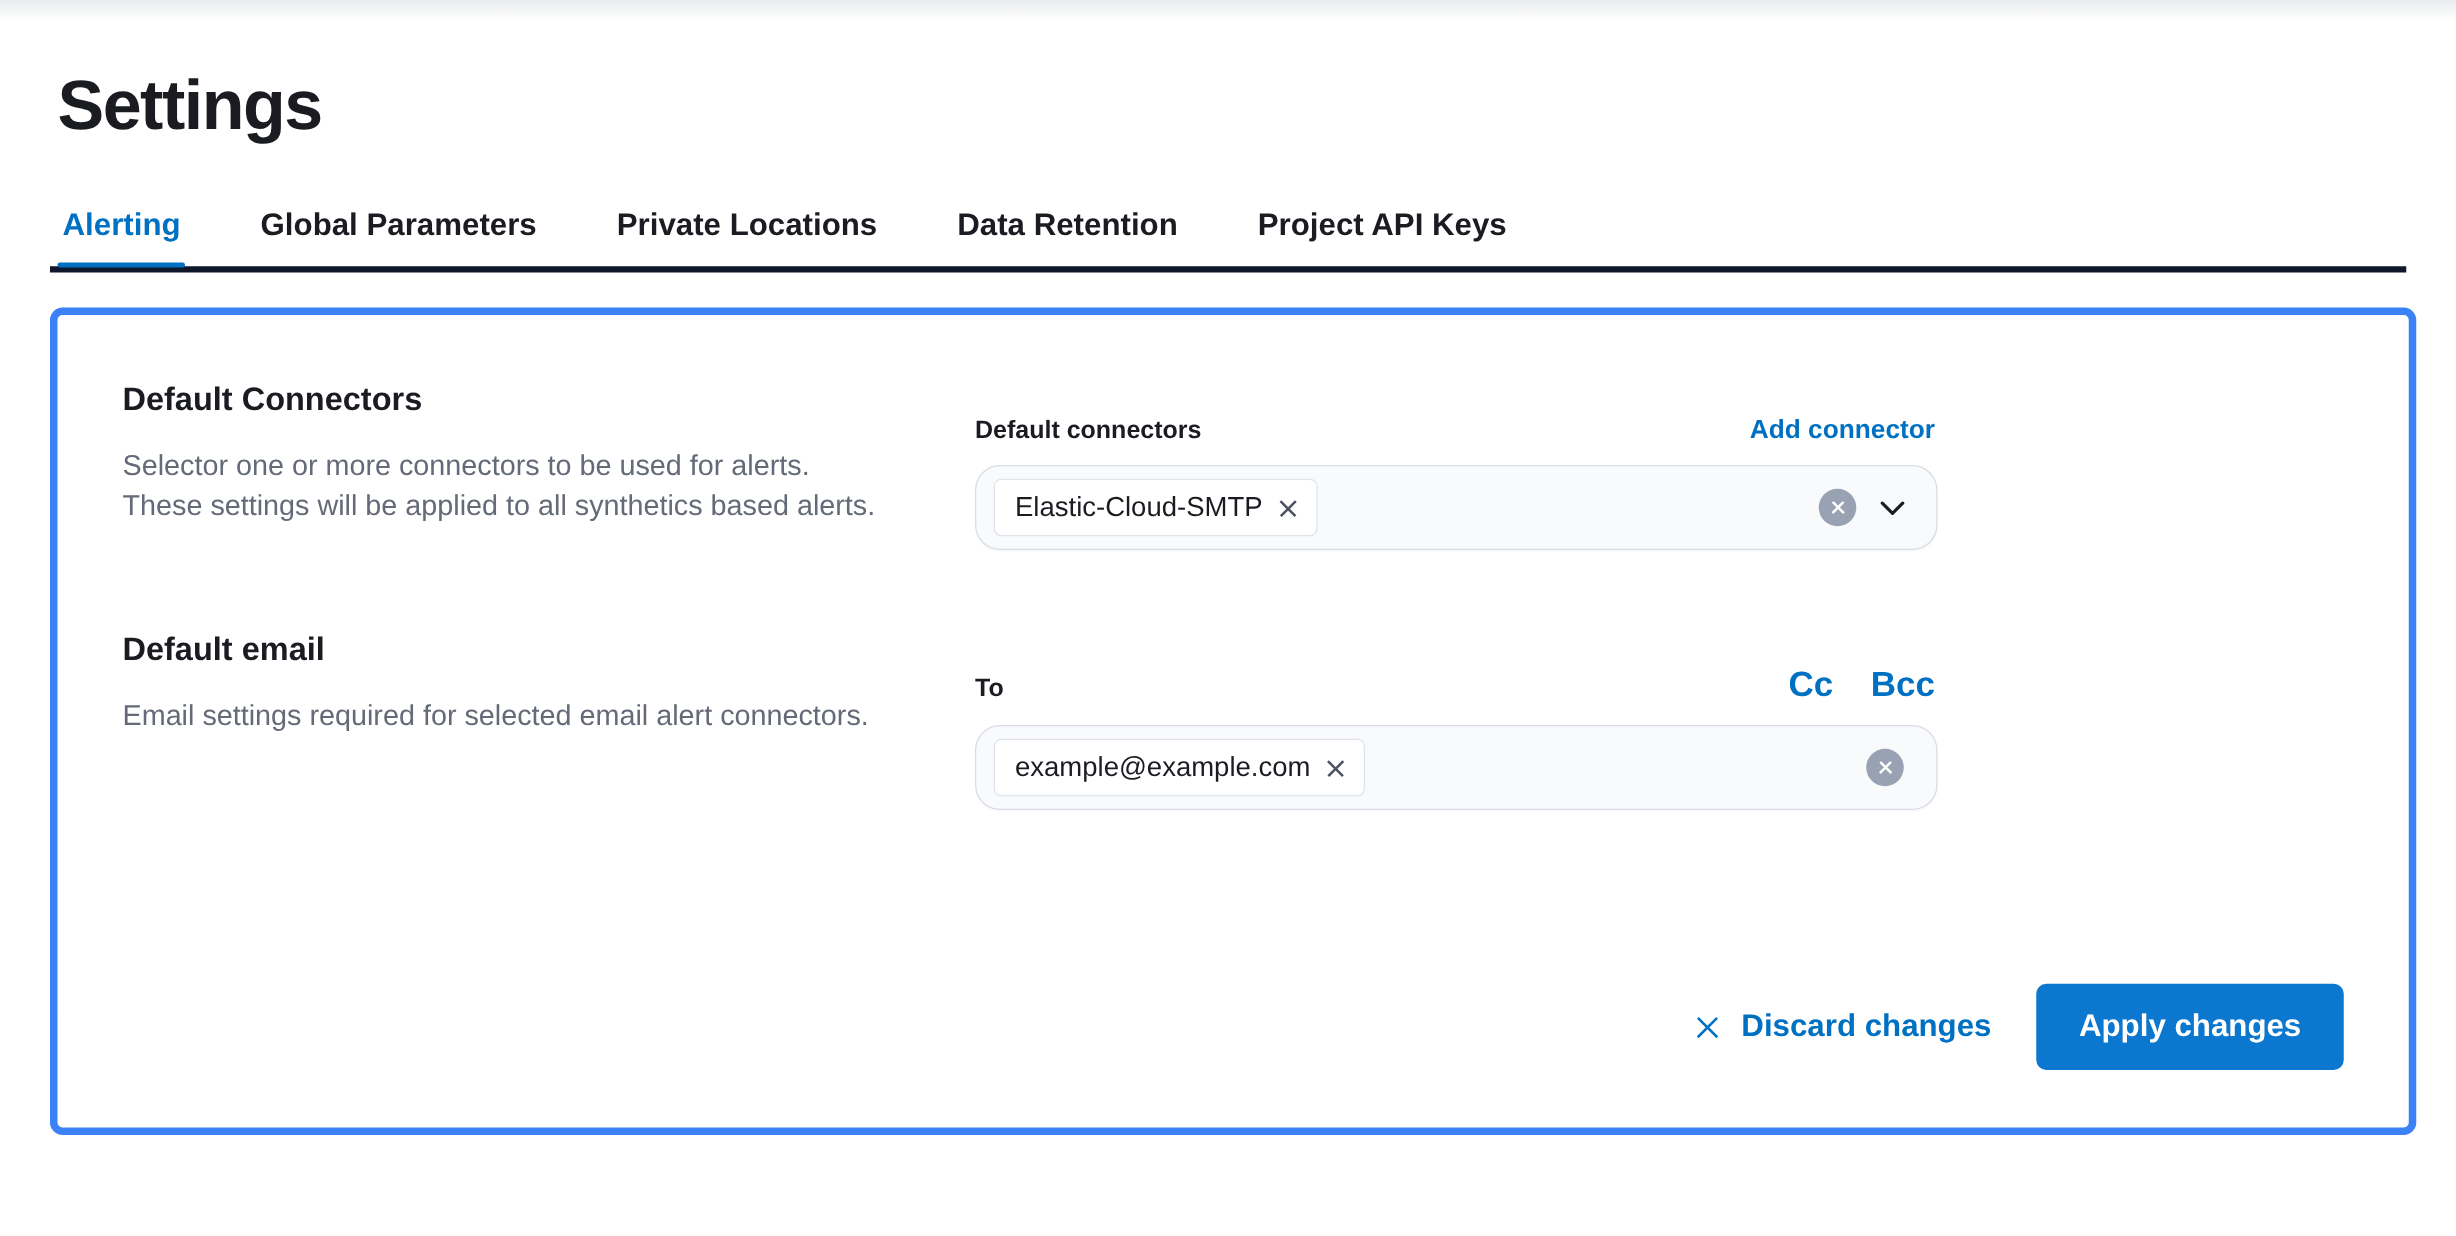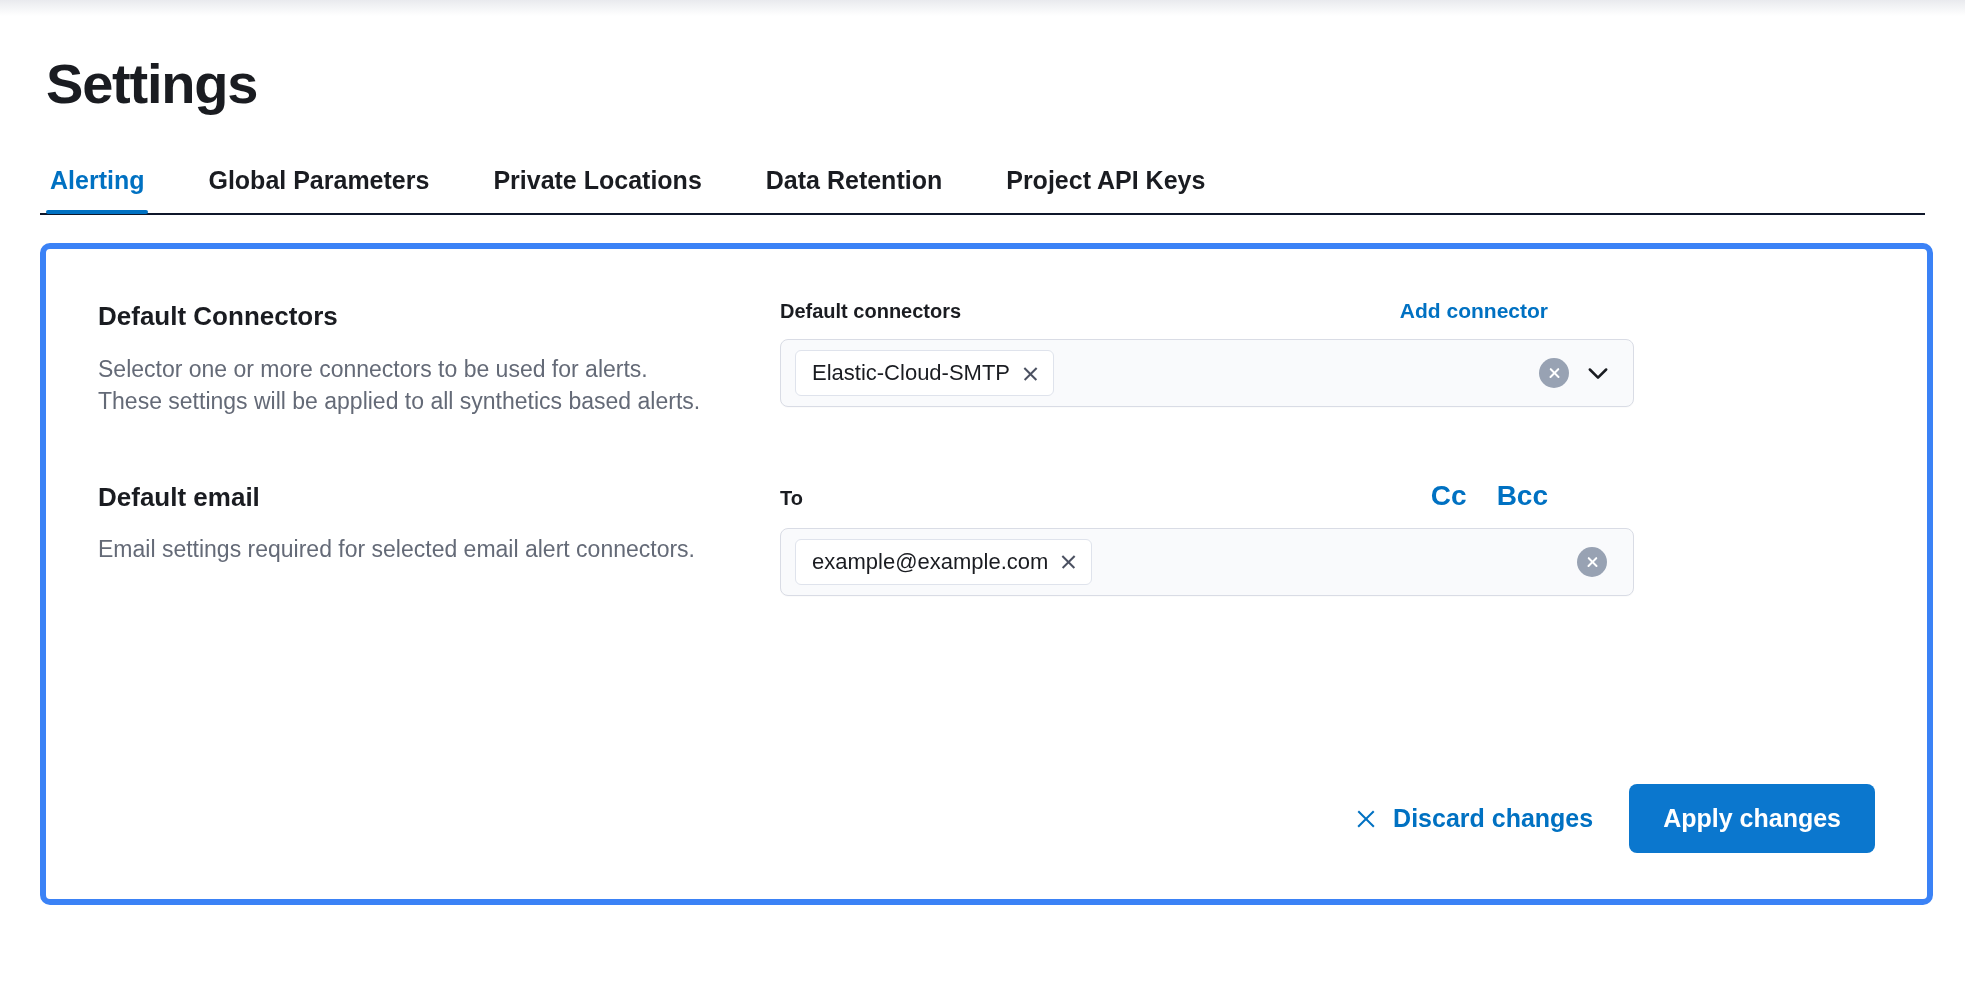--- a/index.html
+++ b/index.html
@@ -45,21 +45,21 @@
   }
 
   
   .tabs {
     position: relative;
     display: flex;
     align-items: flex-end;
     gap: 0;
     margin-top: 44px;
     padding-left: 6px;
-    border-bottom: 2px solid #0f172a;
+    border-bottom: 5px solid #0f172a;
   }
 
   .tab {
     position: relative;
     font-size: 25px;
     font-weight: bold;
     color: #1a1c21;
     padding: 6px 4px 18px 4px;
     margin-right: 56px;
     cursor: pointer;
@@ -143,42 +143,43 @@
   .field-label {
     font-size: 20px;
     font-weight: bold;
     color: #1a1c21;
   }
 
   .field-actions {
     display: flex;
     gap: 30px;
     align-items: baseline;
+    margin-top: 30px;
   }
 
   .link-action {
     font-size: 21px;
     font-weight: bold;
     color: #0071c2;
     cursor: pointer;
     background: none;
     border: none;
     font-family: inherit;
     text-decoration: none;
   }
 
   .link-action.small { font-size: 28px; }
 
   
   .combo {
     position: relative;
-    width: 854px;
+    width: 770px;
     min-height: 68px;
     border: 1px solid #d9dce5;
-    border-radius: 8px;
+    border-radius: 20px;
     background: #f9fafc;
     display: flex;
     align-items: center;
     padding: 10px 86px 10px 14px;
     box-shadow: 0 1px 1px rgba(0,0,0,0.02);
   }
 
   .combo.with-chevron { padding-right: 118px; }
 
   .pill {

